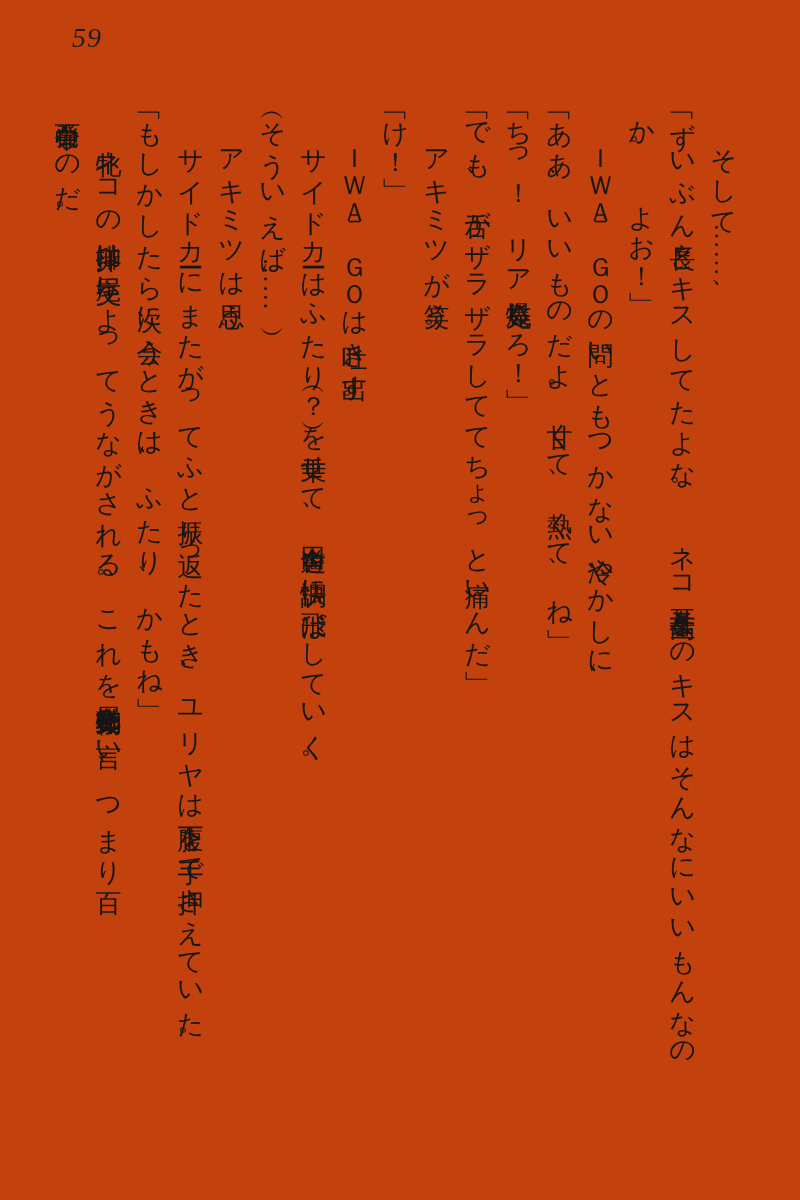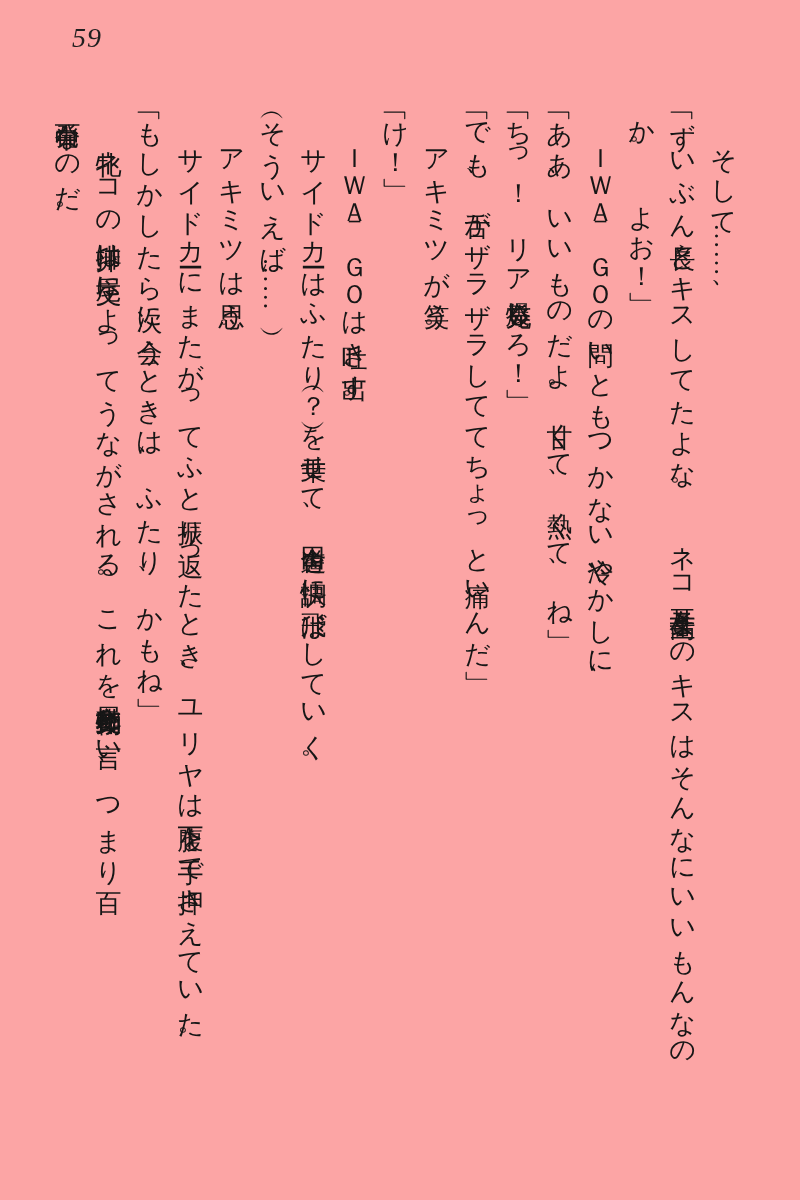--- a/index.html
+++ b/index.html
@@ -4,21 +4,21 @@
 <style>
   html, body {
     margin: 0;
     padding: 0;
     background: #e8e8e8;
   }
   .page {
     position: relative;
     width: 800px;
     height: 1200px;
-    background: #fca5a5;
+    background: #c2410c;
     overflow: hidden;
     font-family: "Liberation Serif", "DejaVu Serif", serif;
   }
   .page-number {
     position: absolute;
     top: 22px;
     left: 72px;
     font-size: 28px;
     font-style: italic;
     color: #1f1f1f;

